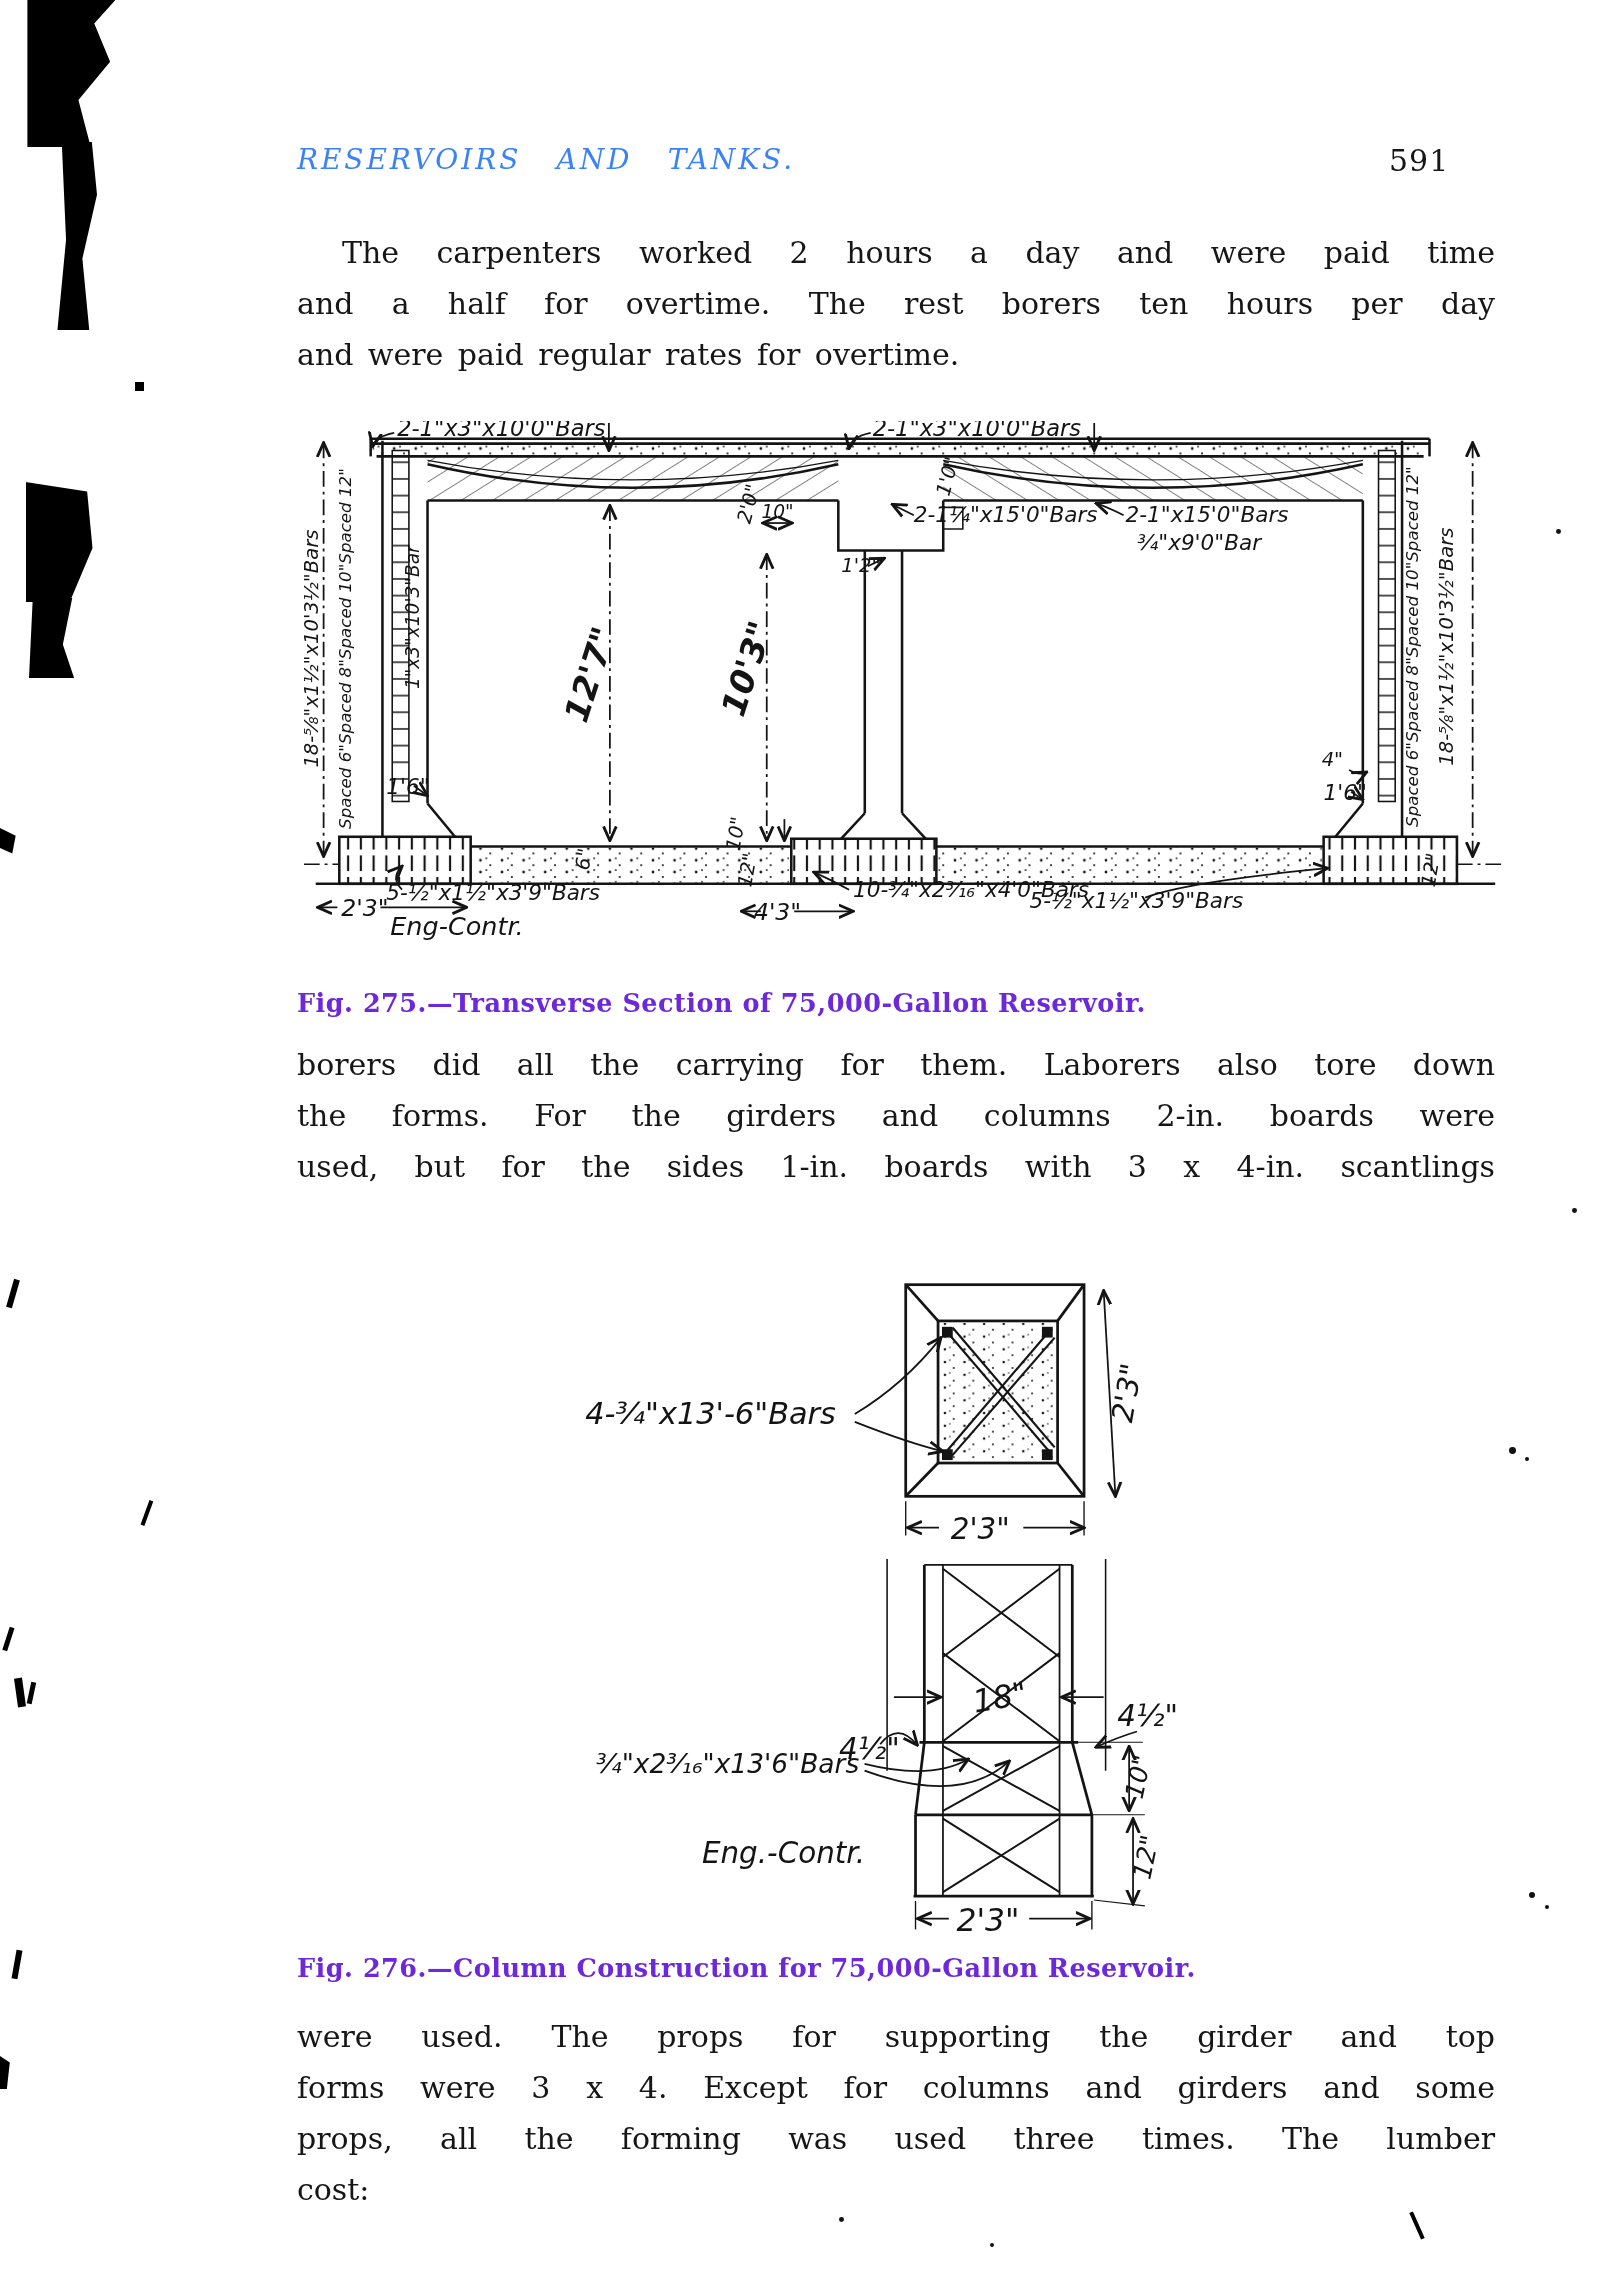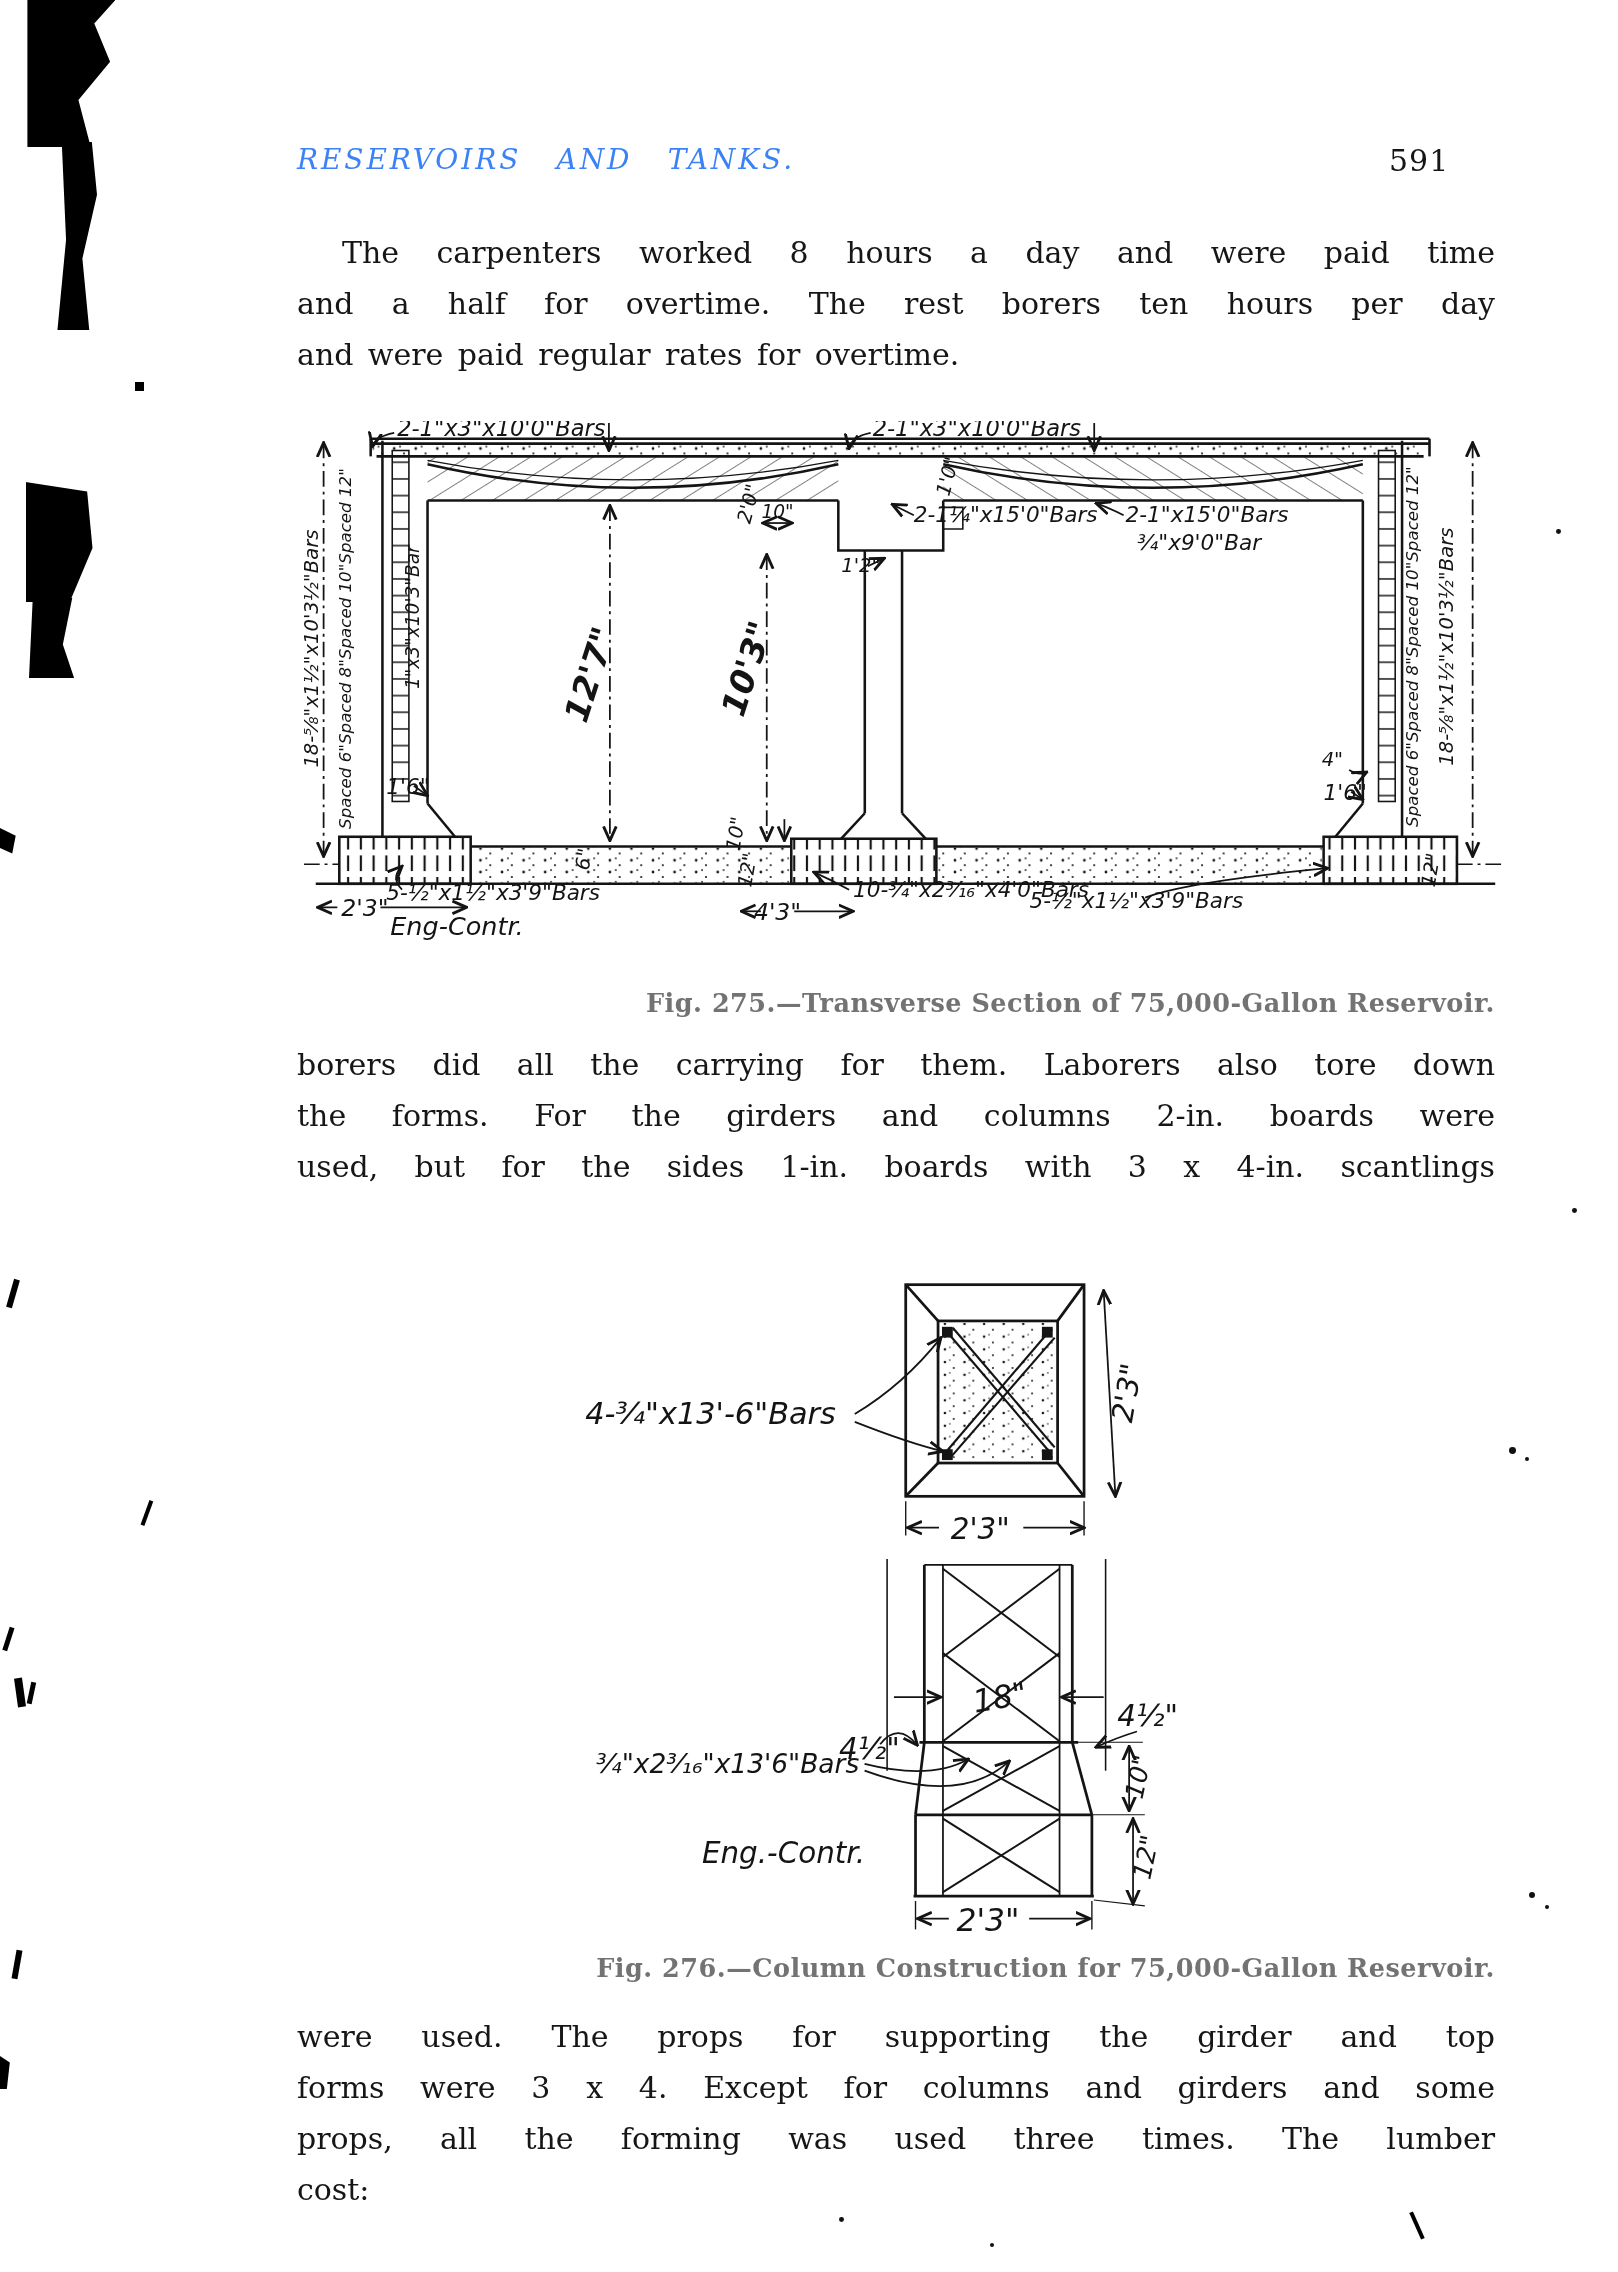--- a/index.html
+++ b/index.html
@@ -10,22 +10,22 @@
      font-style:italic;font-size:28px;letter-spacing:2.9px;word-spacing:23.5px;color:#3b82f6;}
   .page-number{position:absolute;left:1389px;top:143px;font-size:30px;letter-spacing:1px;}
   
   .para{position:absolute;left:297px;width:1198px;}
   .line{font-size:30px;line-height:51px;height:51px;text-align:justify;text-align-last:justify;
         word-spacing:4.9px;white-space:normal;}
   .line.last{text-align:center;text-align-last:left;}
   .line.ind{padding-left:45px;}
   .it{font-style:italic;}
   
-  .caption{position:absolute;left:297px;width:1198px;text-align:right;font-size:25.5px;
-           font-weight:600;letter-spacing:0.5px;color:#737373;}
+  .caption{position:absolute;left:297px;width:1198px;text-align:left;font-size:25.5px;
+           font-weight:600;letter-spacing:0.5px;color:#6d28d9;}
   
   svg.fig{position:absolute;}
   svg text{font-family:"DejaVu Sans", sans-serif;font-style:italic;fill:#141414;stroke:none;}
   .dd{stroke-dasharray:16 5 3 5;}
   .dim{font-weight:bold;}
   
   .art{position:absolute;background:#000;}
   .dot{position:absolute;background:#111;border-radius:50%;}
 </style>
 </head>
@@ -51,21 +51,21 @@
 <div class="dot" style="left:1572px;top:1208px;width:4.9px;height:4.9px;"></div>
 <div class="dot" style="left:1529px;top:1892px;width:5.9px;height:5.9px;"></div>
 <div class="dot" style="left:1545px;top:1905px;width:3.9px;height:3.9px;"></div>
 <div class="dot" style="left:839px;top:2217px;width:4.9px;height:4.9px;"></div>
 <div class="dot" style="left:990px;top:2243px;width:3.9px;height:3.9px;"></div>
 
 <div class="running-title">RESERVOIRS AND TANKS.</div>
 <div class="page-number">591</div>
 
 <div class="para" style="top:227px;">
-  <div class="line ind">The carpenters worked 8 hours a day and were paid time</div>
+  <div class="line ind">The carpenters worked 2 hours a day and were paid time</div>
   <div class="line">and a half for overtime.  The rest borers ten hours per day</div>
   <div class="line last">and were paid regular rates for overtime.</div>
 </div>
 
 <svg class="fig" style="left:304px;top:421px;width:1201px;height:559px;" viewBox="0 0 1225 570">
   <defs>
     <marker id="ar5" viewBox="0 0 10 10" refX="9" refY="5" markerWidth="9" markerHeight="9" orient="auto-start-reverse">
       <path d="M0,1 L9,5 L0,9" fill="none" stroke="#141414" stroke-width="1.8"></path>
     </marker>
     <pattern id="st5" width="22" height="12" patternUnits="userSpaceOnUse">

